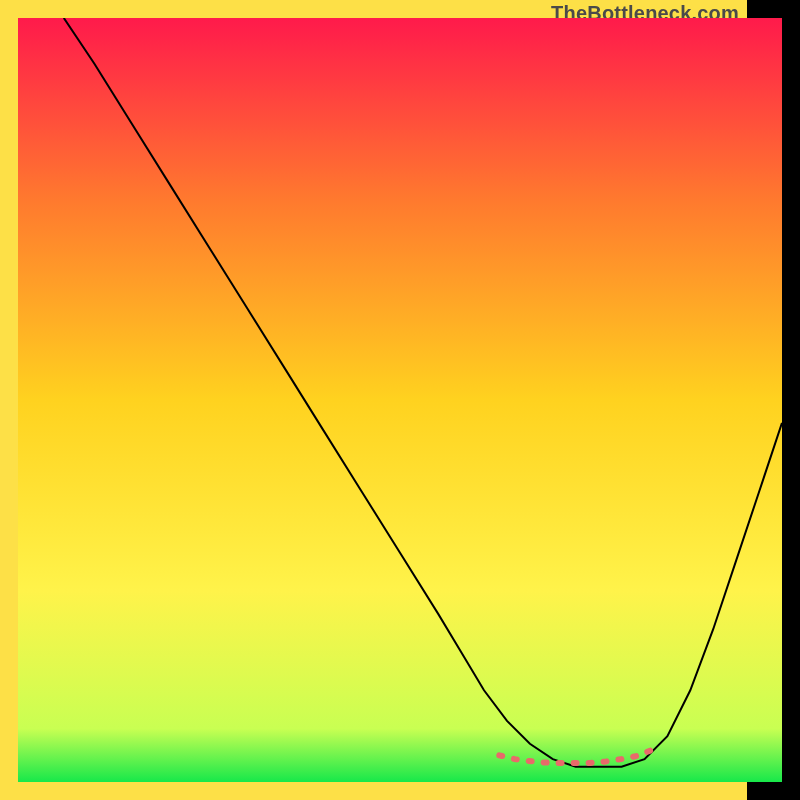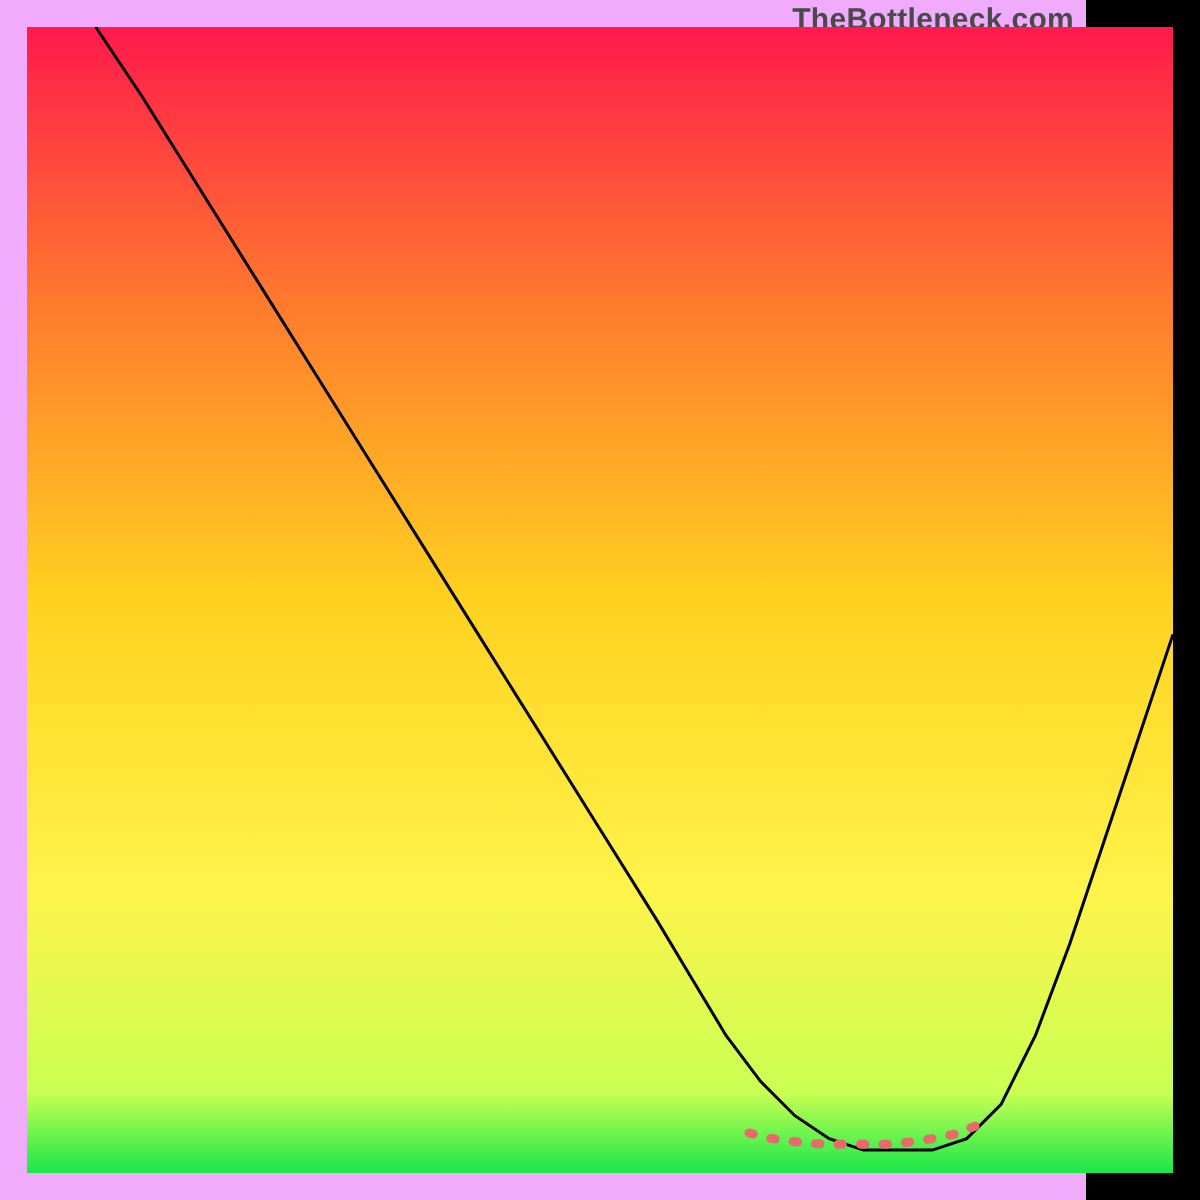--- a/index.html
+++ b/index.html
@@ -10,21 +10,22 @@
     height: 800px;
     position: relative;
     font-family: Arial, sans-serif;
   }
   .frame {
     position: absolute;
     left: 0;
     top: 0;
     width: 724px;
     height: 800px;
-    background: #f0abfc;
+    background: #fde047;
+    padding-left: 23px;
   }
   .plot {
     position: absolute;
     left: 18px;
     top: 18px;
     width: 764px;
     height: 764px;
   }
   .watermark {
     position: absolute;

